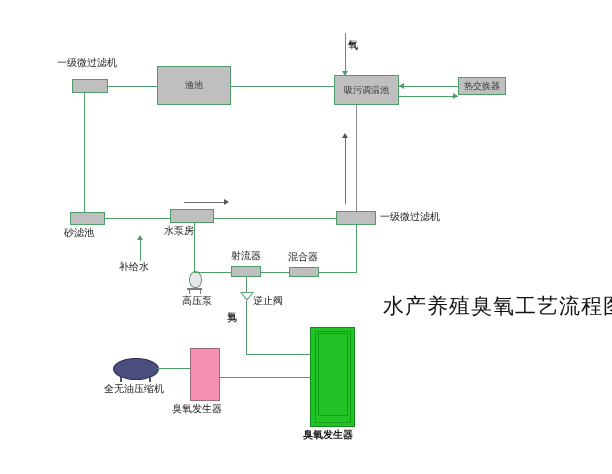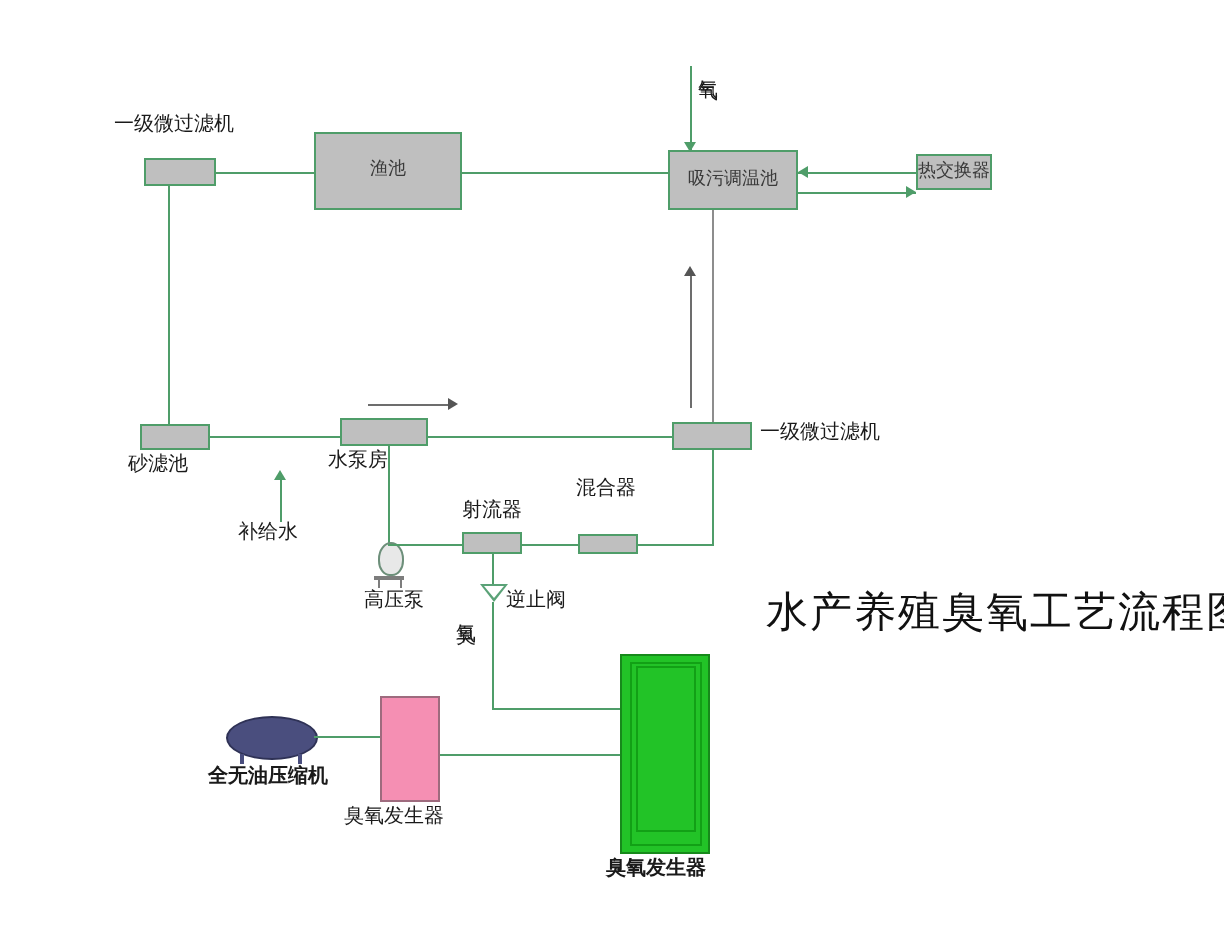--- a/index.html
+++ b/index.html
@@ -147,21 +147,21 @@
   <div class="pipe pipe-h" style="left:231px;top:86px;width:103px;"></div>
 
   <div class="box" style="left:334px;top:75px;width:65px;height:30px;">
     <span class="box-label">吸污调温池</span>
   </div>
 
   <div class="pipe pipe-v" style="left:345px;top:33px;height:42px;"></div>
   <div class="ah ah-d" style="left:342px;top:71px;"></div>
   <div class="lbl-v" style="left:347px;top:32px;">氧气</div>
 
-  <div class="box" style="left:458px;top:77px;width:38px;height:18px;">
+  <div class="box" style="left:458px;top:77px;width:48px;height:18px;">
     <span class="box-label">热交换器</span>
   </div>
 
   <div class="pipe pipe-h" style="left:399px;top:86px;width:59px;"></div>
   <div class="ah ah-l" style="left:399px;top:83px;"></div>
 
   <div class="pipe pipe-h" style="left:399px;top:96px;width:59px;"></div>
   <div class="ah ah-r" style="left:453px;top:93px;"></div>
 
   <div class="pipe pipe-v" style="left:84px;top:93px;height:123px;"></div>
@@ -210,40 +210,40 @@
   <div class="box" style="left:231px;top:266px;width:30px;height:11px;">
     <span class="box-label"></span>
   </div>
   <div class="lbl" style="left:231px;top:251px;">射流器</div>
 
   <div class="pipe pipe-h" style="left:261px;top:272px;width:28px;"></div>
 
   <div class="box" style="left:289px;top:267px;width:30px;height:10px;">
     <span class="box-label"></span>
   </div>
-  <div class="lbl" style="left:288px;top:240px;">混合器</div>
+  <div class="lbl" style="left:288px;top:252px;">混合器</div>
 
   <div class="pipe pipe-h" style="left:319px;top:272px;width:38px;"></div>
   <div class="pipe pipe-v" style="left:356px;top:225px;height:47px;"></div>
 
   <div class="pipe pipe-v" style="left:246px;top:277px;height:15px;"></div>
   <div class="valve" style="left:240px;top:292px;"></div>
   <div class="valve-in" style="left:242px;top:293px;"></div>
   <div class="lbl" style="left:253px;top:296px;">逆止阀</div>
 
   <div class="pipe pipe-v" style="left:246px;top:301px;height:53px;"></div>
   <div class="pipe pipe-h" style="left:246px;top:354px;width:64px;"></div>
   <div class="lbl-v" style="left:226px;top:304px;">臭氧</div>
 
   <div class="title" style="left:383px;top:292px;">水产养殖臭氧工艺流程图</div>
 
   <div class="compressor" style="left:113px;top:358px;"></div>
   <div class="comp-leg" style="left:120px;top:377px;"></div>
   <div class="comp-leg" style="left:149px;top:377px;"></div>
-  <div class="lbl" style="left:104px;top:384px;font-weight:bold;">全无油压缩机</div>
+  <div class="lbl" style="left:104px;top:384px;">全无油压缩机</div>
 
   <div class="pipe pipe-h" style="left:157px;top:368px;width:33px;"></div>
 
   <div class="dryer" style="left:190px;top:348px;width:30px;height:53px;"></div>
   <div class="lbl" style="left:172px;top:404px;">臭氧发生器</div>
 
   <div class="pipe pipe-h" style="left:220px;top:377px;width:90px;"></div>
 
   <div class="ozgen" style="left:310px;top:327px;width:45px;height:100px;"></div>
   <div class="ozgen-inner" style="left:315px;top:331px;width:36px;height:92px;"></div>

